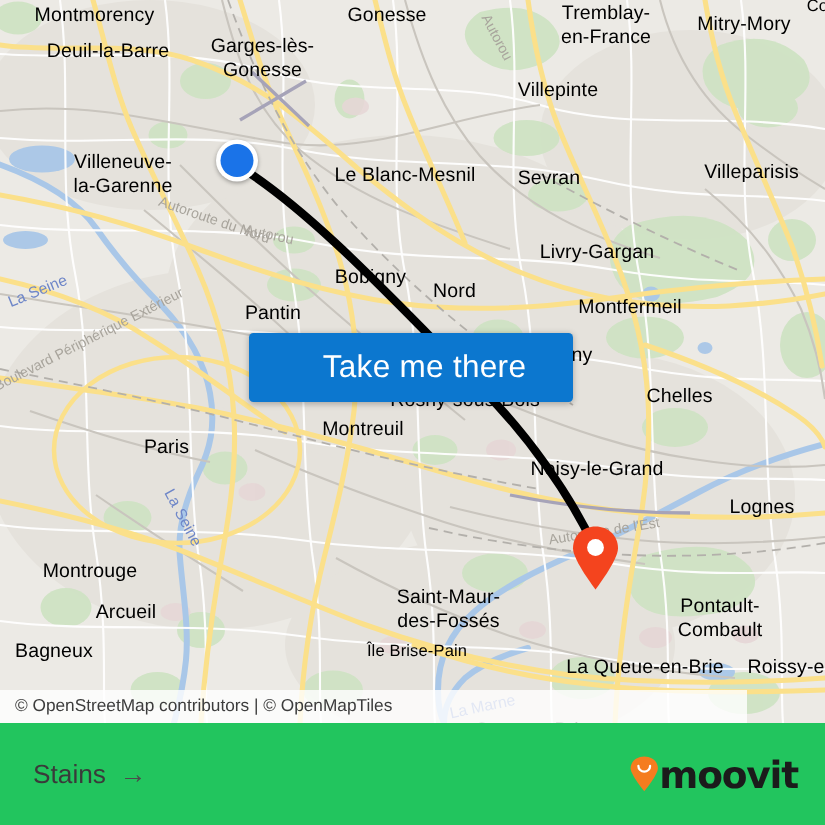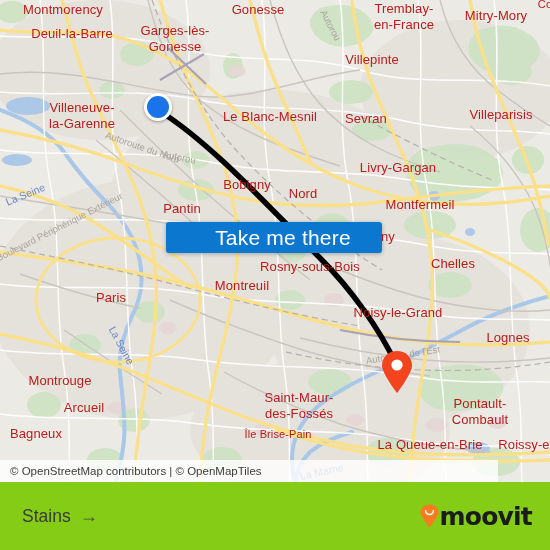--- a/index.html
+++ b/index.html
@@ -35,21 +35,21 @@
   #map-svg {
     position: absolute;
     left: 0;
     top: 0;
     display: block;
   }
 
   
   .place {
     position: absolute;
-    color: #b91c1c;
+    color: #000000;
     font-family: "Liberation Sans", sans-serif;
     font-size: 13px;
     font-weight: 400;
     white-space: nowrap;
     transform: translate(-50%, -50%);
     text-align: left;
     line-height: 1.08;
     letter-spacing: 0.1px;
     pointer-events: none;
   }
@@ -102,21 +102,21 @@
     width: 36px;
     height: 44px;
   }
 
   
   #take-me-there {
     position: absolute;
     left: 166px;
     top: 222px;
     width: 216px;
-    height: 31px;
+    height: 46px;
     background: #0c77cf;
     border: none;
     border-radius: 3px;
     color: #ffffff;
     font-family: "Liberation Sans", sans-serif;
     font-size: 21px;
     font-weight: 400;
     letter-spacing: .2px;
     cursor: pointer;
     box-shadow: 0 1px 4px rgba(0,0,0,.28);
@@ -145,21 +145,21 @@
     font-family: "Liberation Sans", sans-serif;
   }
 
   
   #footer {
     position: absolute;
     left: 0;
     top: 482px;
     width: 550px;
     height: 68px;
-    background: #84cc16;
+    background: #22c55e;
     display: flex;
     align-items: center;
     box-sizing: border-box;
     padding: 0 18px 0 22px;
   }
   #route-summary {
     display: flex;
     align-items: center;
     gap: 9px;
     flex: 1;

